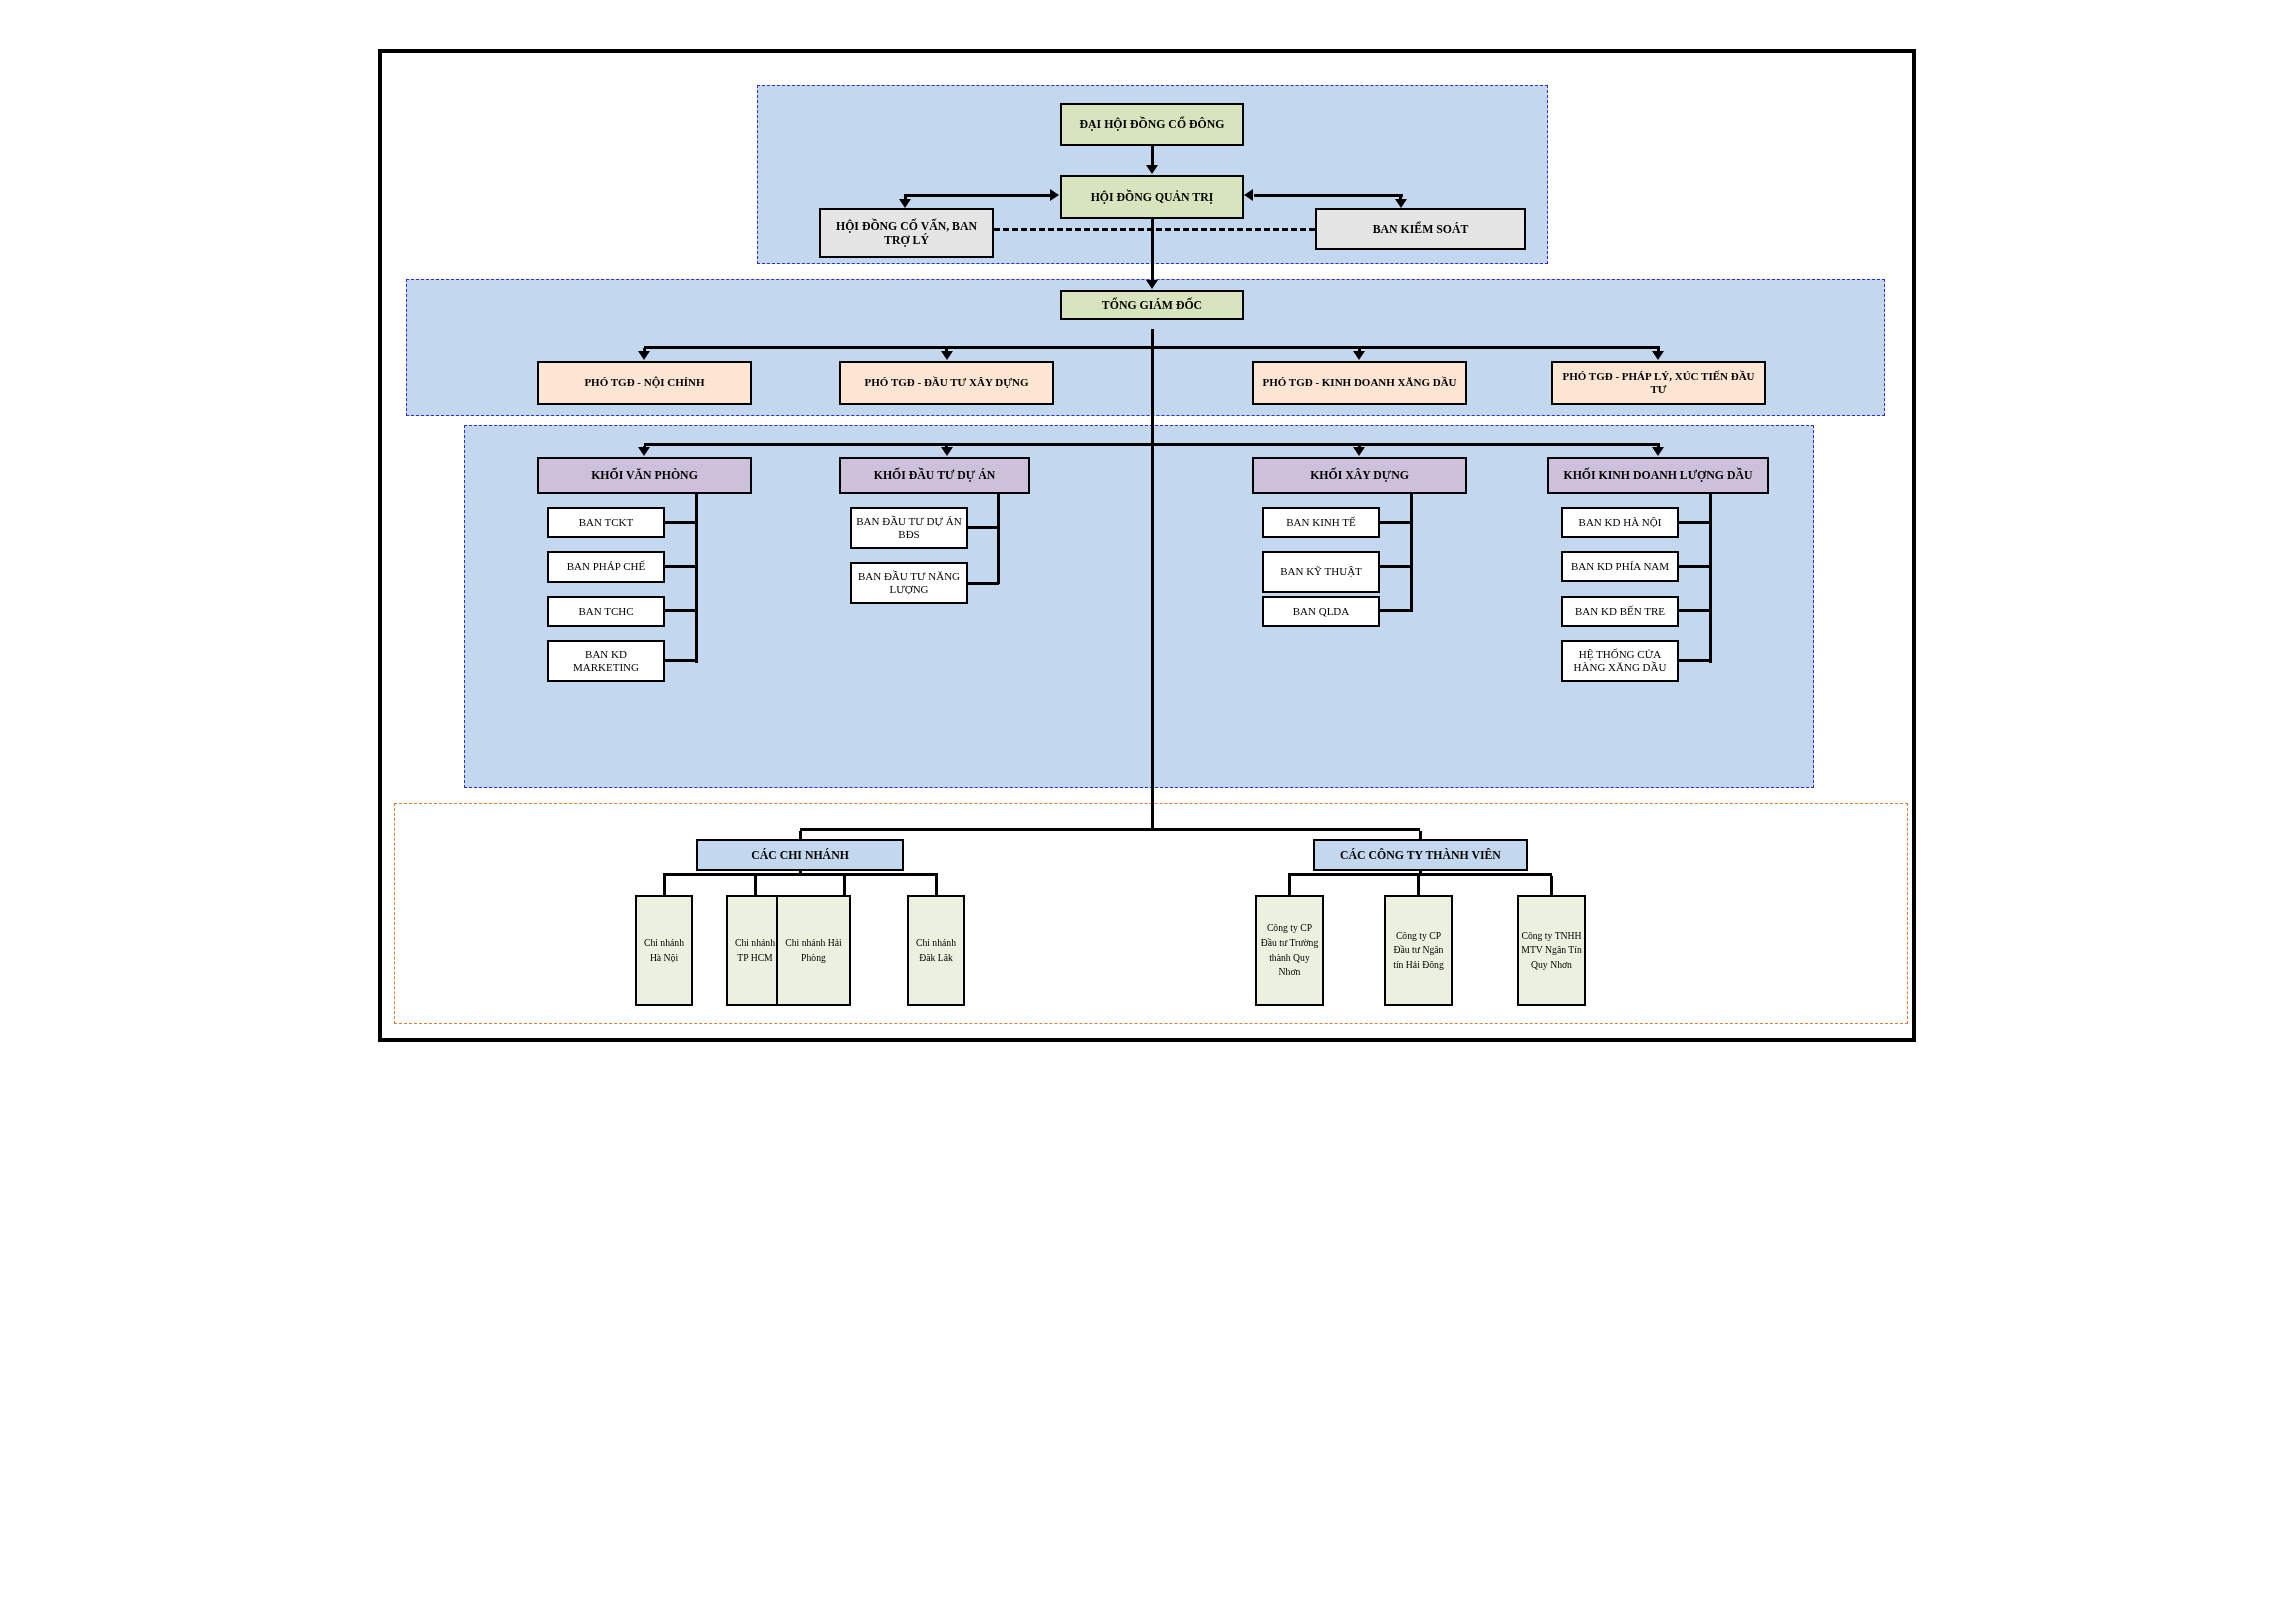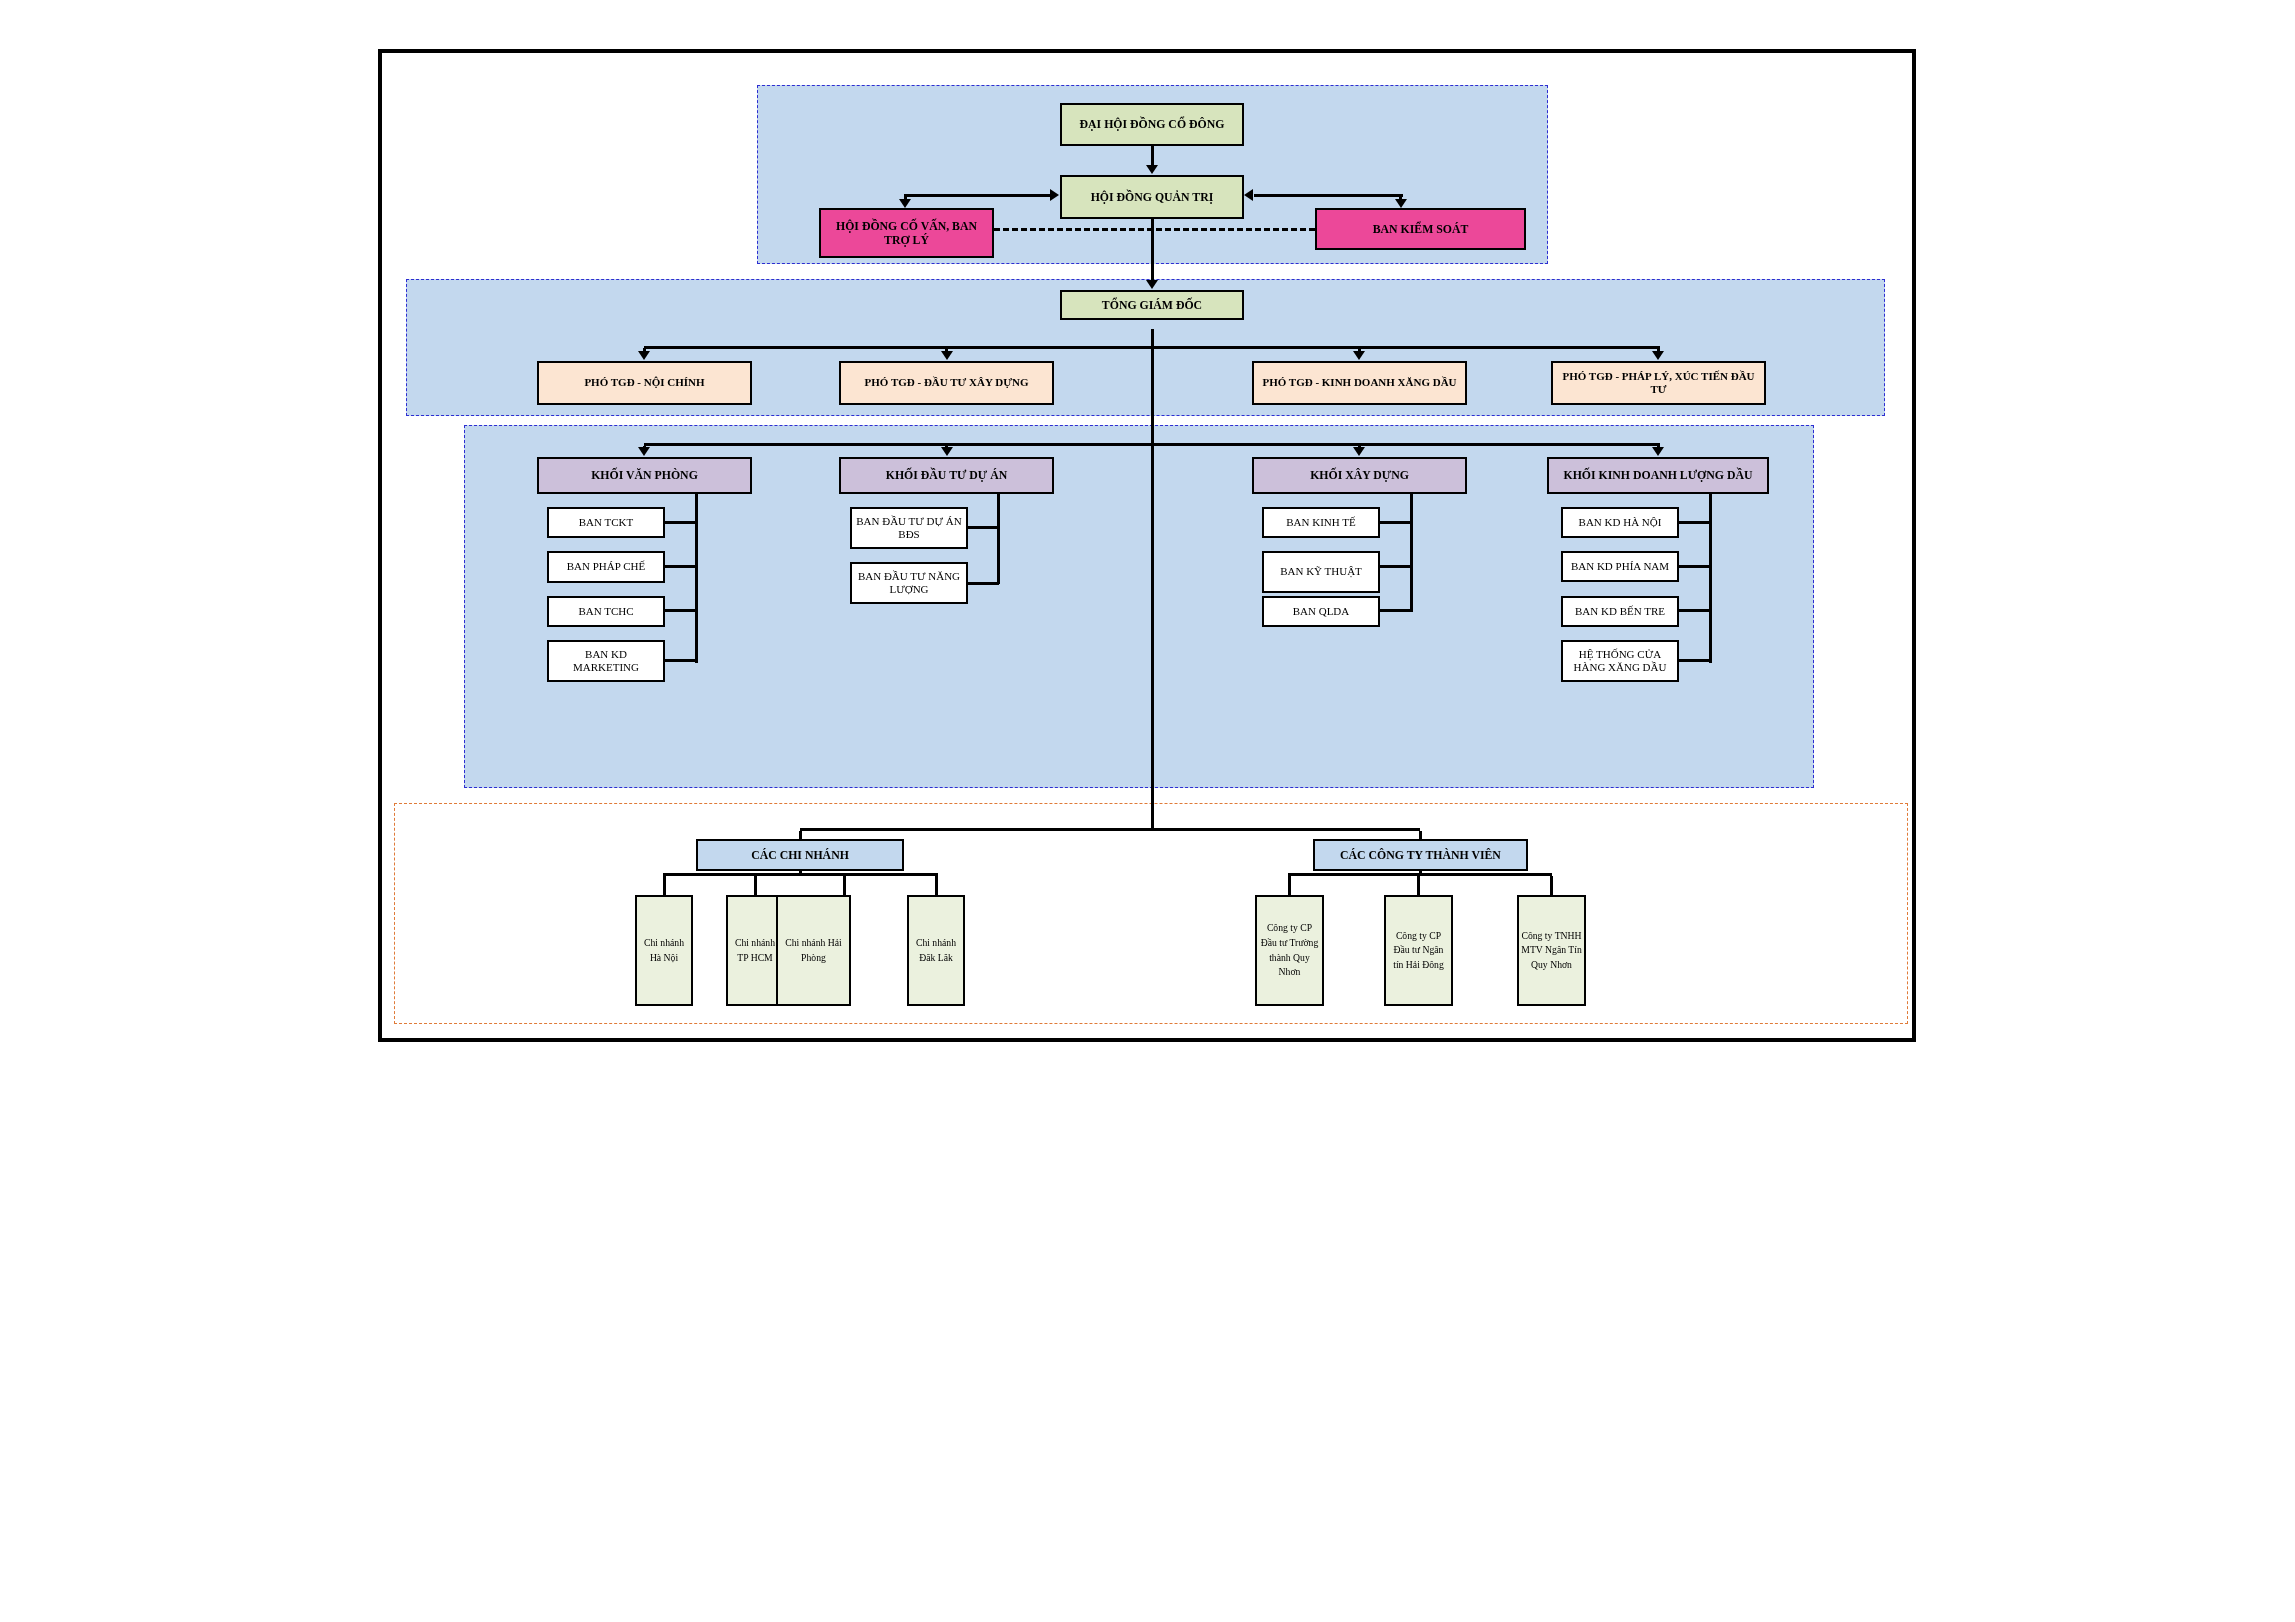--- a/index.html
+++ b/index.html
@@ -5,21 +5,21 @@
   html,body{margin:0;padding:0;background:#ffffff;}
   #page{position:relative;width:2295px;height:1623px;background:#ffffff;overflow:hidden;
         font-family:"Liberation Serif","DejaVu Serif",serif;color:#000;}
   #frame{position:absolute;left:378px;top:49px;width:1538px;height:993px;border:4.2px solid #000;background:#fff;box-sizing:border-box;}
   .grp{position:absolute;box-sizing:border-box;}
   .grp.blue{border:1.4px dashed #2d2dd2;}
   .grp.orange{border:1.4px dashed #e07b39;}
   .node{position:absolute;box-sizing:border-box;border:2.1px solid #000;display:flex;align-items:center;justify-content:center;
         text-align:center;font-weight:bold;font-size:11.8px;line-height:1.2;padding:1.4px 2.8px;}
   .green{background:#d7e4bd;}
-  .peach{background:#ec4899;}
+  .peach{background:#e5e5e5;}
   .peach2{background:#fce5d2;font-size:11px;}
   .purple{background:#ccc0da;}
   .blue{background:#c3d8ee;}
   .white{background:#ffffff;font-weight:normal;font-size:11px;border-width:2.1px;}
   .pale{background:#ebf1de;font-weight:normal;font-size:9.7px;line-height:1.5;padding:2.8px 1.4px;}
   .ln{position:absolute;background:#000;}
   .dashln{position:absolute;border-top:3.5px dashed #000;height:0;}
   .ad{position:absolute;width:0;height:0;border-left:6.2px solid transparent;border-right:6.2px solid transparent;border-top:9.7px solid #000;}
   .ar{position:absolute;width:0;height:0;border-top:6.2px solid transparent;border-bottom:6.2px solid transparent;border-left:9.7px solid #000;}
   .al{position:absolute;width:0;height:0;border-top:6.2px solid transparent;border-bottom:6.2px solid transparent;border-right:9.7px solid #000;}
@@ -114,21 +114,21 @@
   <div class="node peach" style="left:819px;top:208px;width:175px;height:50px">HỘI ĐỒNG CỐ VẤN, BAN TRỢ LÝ</div>
   <div class="node peach" style="left:1315px;top:208px;width:211px;height:42px">BAN KIỂM SOÁT</div>
   <div class="node green" style="left:1060px;top:290px;width:184px;height:30px">TỔNG GIÁM ĐỐC</div>
 
   <div class="node peach2" style="left:537px;top:361px;width:215px;height:44px">PHÓ TGĐ - NỘI CHÍNH</div>
   <div class="node peach2" style="left:839px;top:361px;width:215px;height:44px">PHÓ TGĐ - ĐẦU TƯ XÂY DỰNG</div>
   <div class="node peach2" style="left:1252px;top:361px;width:215px;height:44px">PHÓ TGĐ - KINH DOANH XĂNG DẦU</div>
   <div class="node peach2" style="left:1551px;top:361px;width:215px;height:44px">PHÓ TGĐ - PHÁP LÝ, XÚC TIẾN ĐẦU TƯ</div>
 
   <div class="node purple" style="left:537px;top:457px;width:215px;height:37px">KHỐI VĂN PHÒNG</div>
-  <div class="node purple" style="left:839px;top:457px;width:215px;height:37px">KHỐI ĐẦU TƯ DỰ ÁN</div>
+  <div class="node purple" style="left:839px;top:457px;width:191px;height:37px">KHỐI ĐẦU TƯ DỰ ÁN</div>
   <div class="node purple" style="left:1252px;top:457px;width:215px;height:37px">KHỐI XÂY DỰNG</div>
   <div class="node purple" style="left:1547px;top:457px;width:222px;height:37px">KHỐI KINH DOANH LƯỢNG DẦU</div>
 
   <div class="node white" style="left:547px;top:507px;width:118px;height:30.5px">BAN TCKT</div>
   <div class="node white" style="left:547px;top:551px;width:118px;height:32px">BAN PHÁP CHẾ</div>
   <div class="node white" style="left:547px;top:596px;width:118px;height:30.5px">BAN TCHC</div>
   <div class="node white" style="left:547px;top:640px;width:118px;height:42px">BAN KD MARKETING</div>
 
   <div class="node white" style="left:850px;top:507px;width:118px;height:42px">BAN ĐẦU TƯ DỰ ÁN BĐS</div>
   <div class="node white" style="left:850px;top:562px;width:118px;height:42px">BAN ĐẦU TƯ NĂNG LƯỢNG</div>

